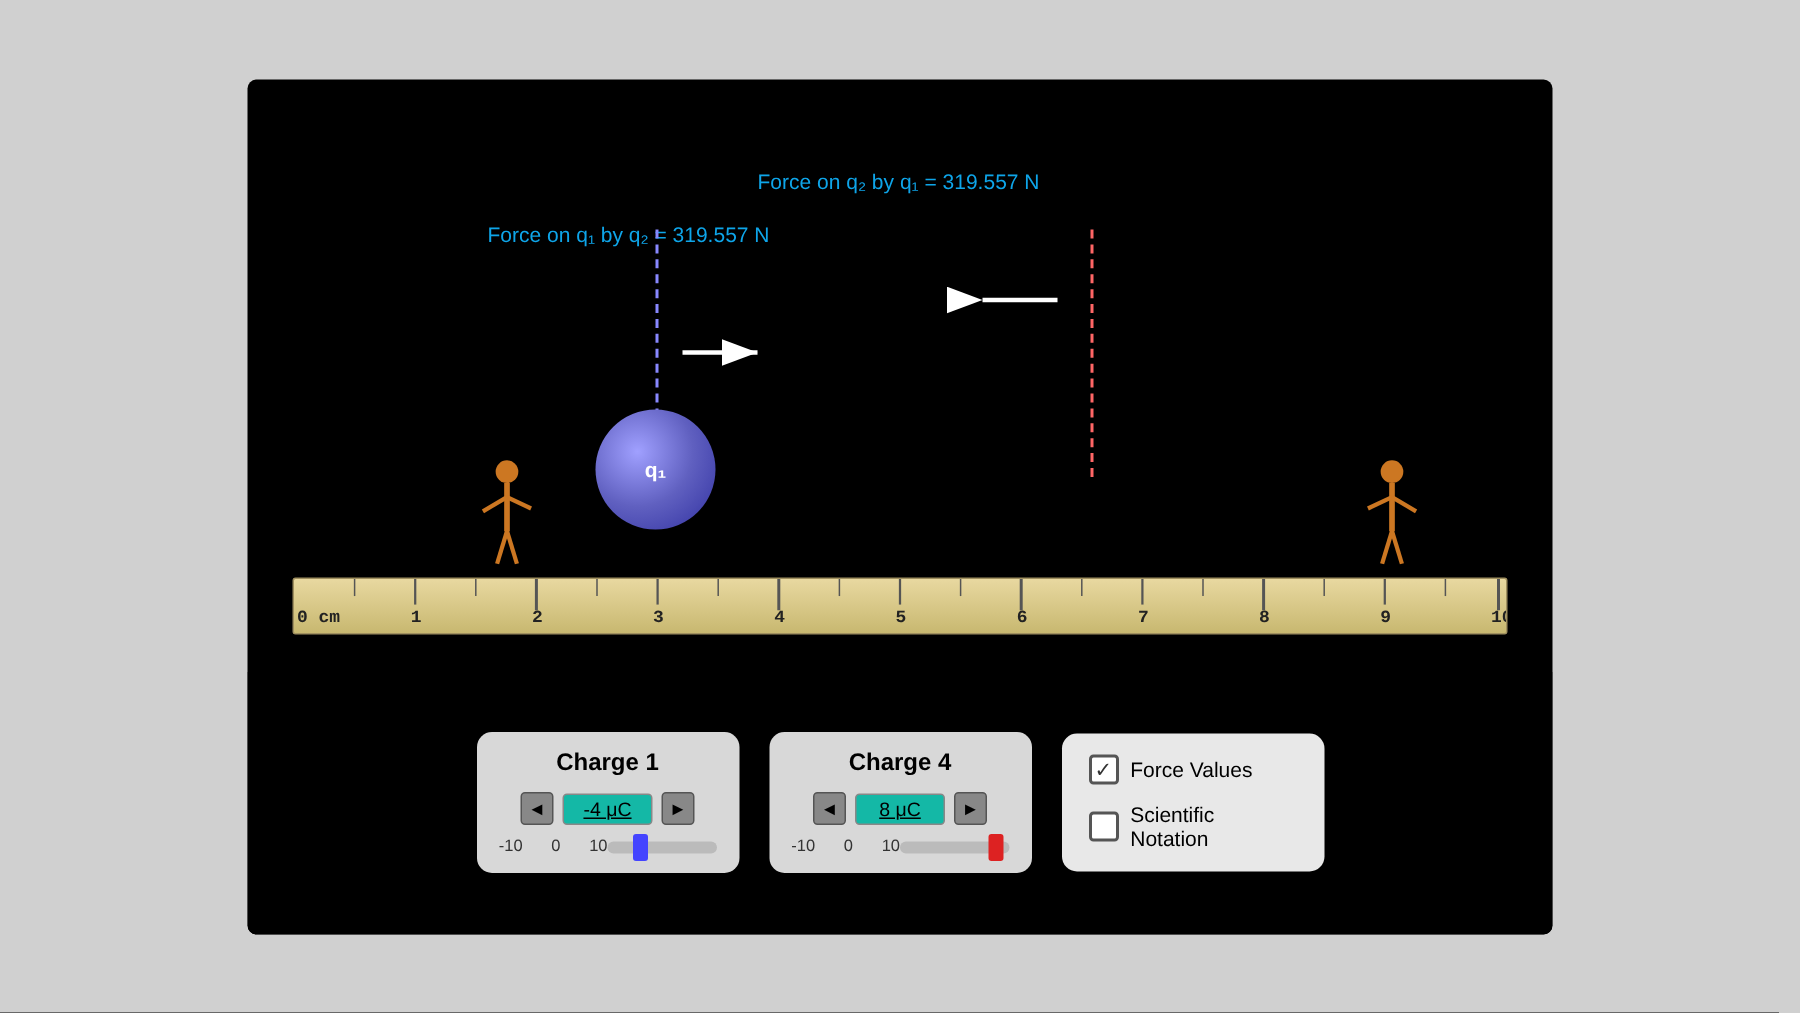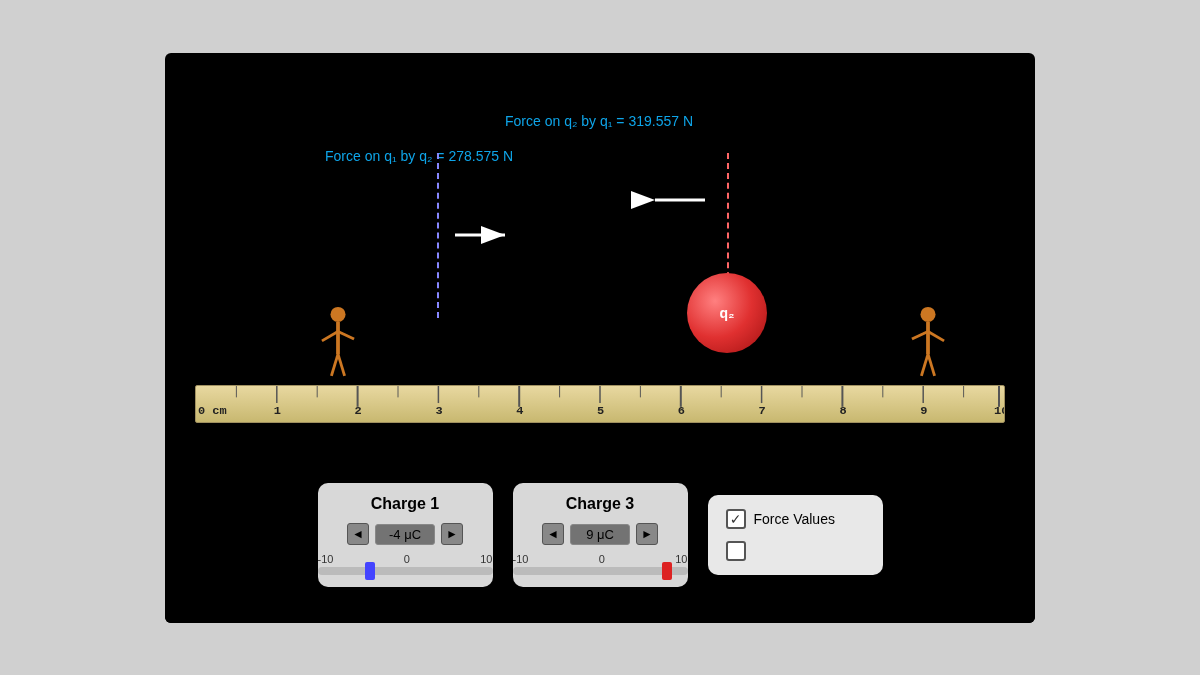--- a/index.html
+++ b/index.html
@@ -123,21 +123,21 @@
       background: #000;
       display: flex;
       align-items: center;
       justify-content: center;
       gap: 20px;
       padding: 10px 20px;
     }
     .charge-panel {
       background: #d8d8d8;
       border-radius: 10px;
-      padding: 12px 0;
+      padding: 12px 15px;
       width: 175px;
       display: flex;
       flex-direction: column;
       align-items: center;
     }
     .charge-panel-title {
       font-size: 16px;
       font-weight: bold;
       margin-bottom: 10px;
       color: #000;
@@ -155,32 +155,33 @@
       border: 1px solid #555;
       border-radius: 3px;
       display: flex;
       align-items: center;
       justify-content: center;
       font-size: 12px;
       cursor: pointer;
       color: #000;
     }
     .charge-value-box {
-      background: #737373;
+      background: #14b8a6;
       border: 1px solid #888;
       border-radius: 3px;
       padding: 2px 8px;
       font-size: 13px;
       min-width: 60px;
       text-align: center;
+      text-decoration: underline;
     }
     .slider-container {
       width: 100%;
       display: flex;
-      flex-direction: column;
+      flex-direction: row;
       align-items: center;
     }
     .slider-labels {
       display: flex;
       justify-content: space-between;
       width: 100%;
       font-size: 11px;
       color: #333;
     }
     .slider-track {
@@ -254,21 +255,21 @@
       width: 50px;
       height: 85px;
     }
   </style>
 </head>
 <body>
 
 <div id="main-container">
   <div id="sim-area">
 
-    <div class="force-label" id="force1-label">Force on q₁ by q₂ = 278.575 N</div>
+    <div class="force-label" id="force1-label">Force on q₁ by q₂ = 319.557 N</div>
     <div class="force-label" id="force2-label">Force on q₂ by q₁ = 319.557 N</div>
 
     <div class="dashed-line" id="dashed1"></div>
     <div class="dashed-line" id="dashed2"></div>
 
     <svg id="arrows-svg" style="position:absolute;top:0;left:0;width:100%;height:100%;pointer-events:none;">
 
       <defs>
         <marker id="arrowhead-right" markerWidth="8" markerHeight="6" refX="8" refY="3" orient="auto">
           <polygon points="0 0, 8 3, 0 6" fill="white"></polygon>
@@ -310,24 +311,24 @@
         <line x1="25" y1="28" x2="8" y2="36" stroke="#cc7722" stroke-width="3"></line>
 
         <line x1="25" y1="28" x2="42" y2="38" stroke="#cc7722" stroke-width="3"></line>
 
         <line x1="25" y1="52" x2="18" y2="75" stroke="#cc7722" stroke-width="3"></line>
 
         <line x1="25" y1="52" x2="32" y2="75" stroke="#cc7722" stroke-width="3"></line>
       </svg>
     </div>
 
-
-    <div class="charge-ball" id="charge2-ball">
-      <span>q₂</span>
-    </div>
+    <div class="charge-ball" id="charge1-ball">
+      <span>q₁</span>
+    </div>
+
 
     <div id="ruler">
       <div class="ruler-bg">
         <svg width="100%" height="100%" viewBox="0 0 810 38" preserveAspectRatio="none">
 
           <text x="2" y="30" font-size="12" fill="#222" font-weight="bold">0 cm</text>
 
           <line x1="81" y1="0" x2="81" y2="18" stroke="#555" stroke-width="1.5"></line>
           <text x="78" y="30" font-size="12" fill="#222" font-weight="bold">1</text>
           <line x1="162" y1="0" x2="162" y2="22" stroke="#555" stroke-width="2"></line>
@@ -379,24 +380,24 @@
           <span>0</span>
           <span>10</span>
         </div>
         <div class="slider-track">
           <div class="slider-thumb-blue"></div>
         </div>
       </div>
     </div>
 
     <div class="charge-panel">
-      <div class="charge-panel-title">Charge 3</div>
+      <div class="charge-panel-title">Charge 4</div>
       <div class="charge-control-row">
         <div class="arrow-btn">◄</div>
-        <div class="charge-value-box">9 μC</div>
+        <div class="charge-value-box">8 μC</div>
         <div class="arrow-btn">►</div>
       </div>
       <div class="slider-container">
         <div class="slider-labels">
           <span>-10</span>
           <span>0</span>
           <span>10</span>
         </div>
         <div class="slider-track">
           <div class="slider-thumb-red"></div>
@@ -404,17 +405,18 @@
       </div>
     </div>
 
     <div class="options-panel">
       <div class="option-row">
         <div class="checkbox-checked">✓</div>
         <span>Force Values</span>
       </div>
       <div class="option-row">
         <div class="checkbox-unchecked"></div>
+        <span>Scientific Notation</span>
       </div>
     </div>
 
   </div>
 </div>
 
 </body></html>

